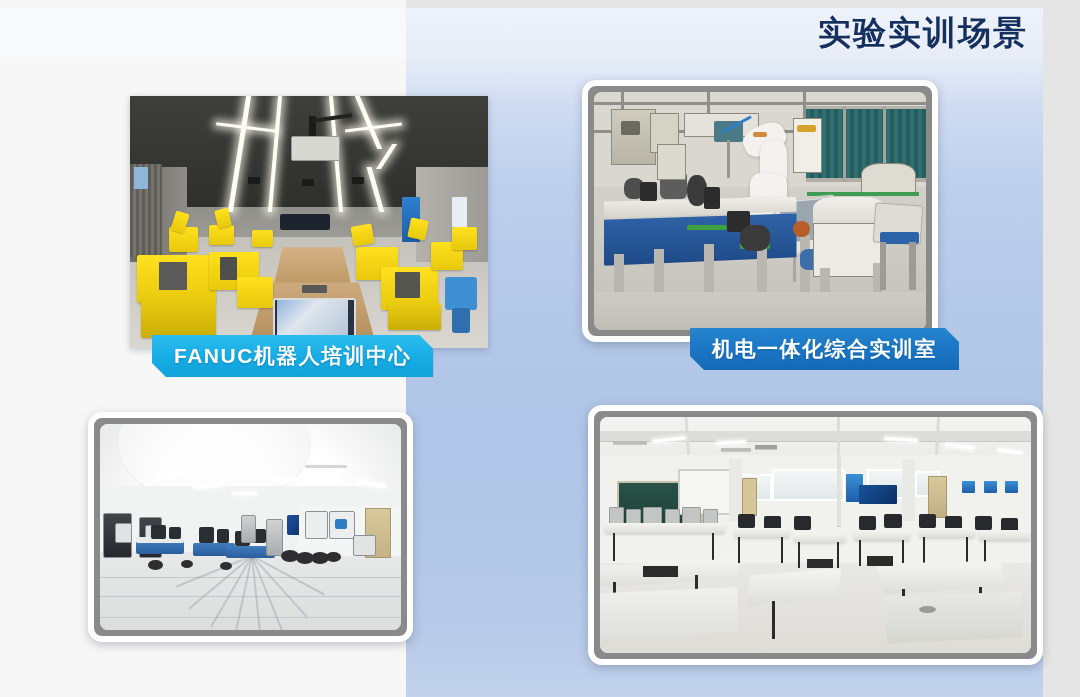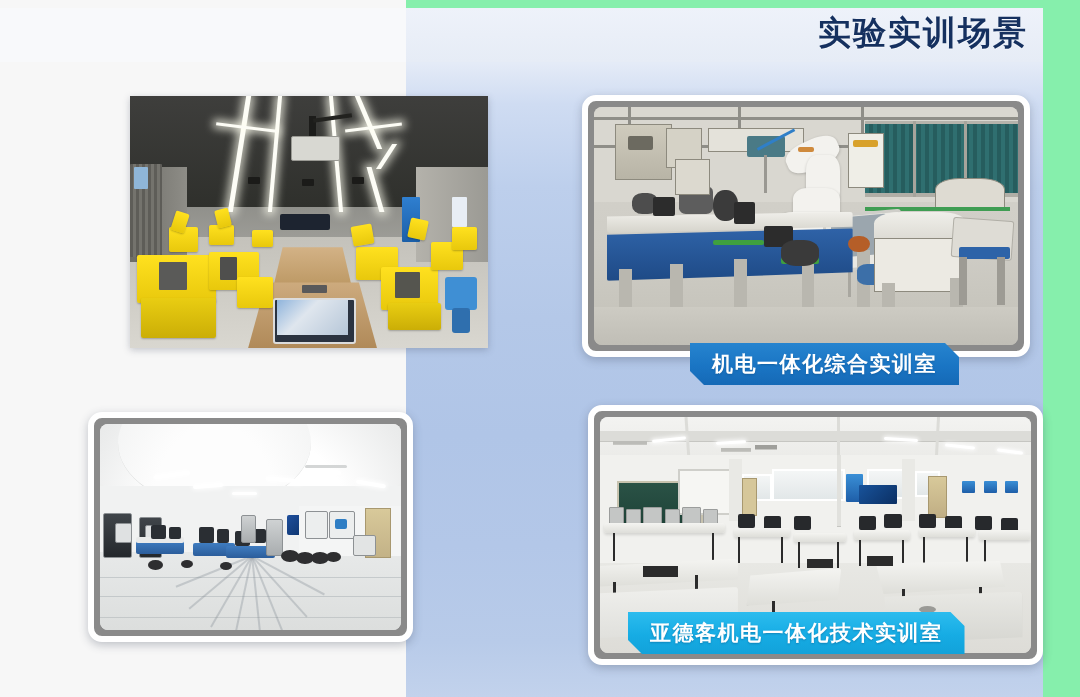--- a/index.html
+++ b/index.html
@@ -2,21 +2,21 @@
 <html><head>
 <meta charset="utf-8">
 <style>
   html,body{margin:0;padding:0;}
   body{
     width:1080px;height:697px;overflow:hidden;
     background:#fafafa;
     font-family:"Liberation Sans","DejaVu Sans",sans-serif;
     position:relative;
   }
-  .slide{position:absolute;inset:0;background:#86efac;}
+  .slide{position:absolute;inset:0;background:#e5e5e5;}
 
   
   .bg-left{
     position:absolute;left:0;top:0;width:406px;height:697px;
     background:#f7f7f7;
   }
   .bg-right{
     position:absolute;left:406px;top:8px;width:637px;height:689px;
     background:linear-gradient(180deg,#e9eff9 0%,#e4ebf7 8%,#cfdcf2 14%,#bdcfec 26%,#b4c8e8 45%,#b0c5e7 62%,#b3c7e8 78%,#b8cbe9 92%,#c2d2ec 100%);
   }
@@ -229,23 +229,24 @@
 
         <div class="chair" style="left:88%;top:72%;width:9%;height:13%;"></div>
         <div class="chair" style="left:90%;top:84%;width:5%;height:10%;background:#2f6fae;"></div>
 
         <div class="laptop" style="left:40%;top:80%;width:22%;height:17%;"></div>
         <div class="lapimg" style="left:41%;top:81%;width:20%;height:14%;
              background:linear-gradient(135deg,#8fb4dc 0%,#dfe6ee 40%,#b6c6d8 100%);"></div>
         <div class="gray" style="left:48%;top:75%;width:7%;height:3%;background:#59595a;"></div>
       </div>
     </div>
+    <div class="banner cyan" style="left:22px;top:239px;">FANUC机器人培训中心</div>
   </div>
 
-  <div class="card framed" style="left:582px;top:95px;width:448px;height:262px;">
+  <div class="card framed" style="left:582px;top:80px;width:356px;height:262px;">
     <div class="photo">
       <div class="scene s2">
         <div class="wall"></div>
 
         <div class="rack" style="left:0;top:4%;width:100%;height:3px;"></div>
         <div class="rack" style="left:8%;top:0;width:3px;height:18%;"></div>
         <div class="rack" style="left:34%;top:0;width:3px;height:16%;"></div>
         <div class="rack" style="left:63%;top:0;width:3px;height:14%;"></div>
         <div class="rack" style="left:0;top:16%;width:62%;height:3px;"></div>
 
@@ -478,16 +479,15 @@
         <div class="tbl" style="left:66%;top:74%;width:32%;height:22%;
              background:linear-gradient(180deg,#e8e8e4,#d6d6d1);
              clip-path:polygon(0 10%,100% 0,100% 88%,2% 100%);"></div>
         <div class="blk" style="left:74%;top:80%;width:4%;height:3%;background:#9a9a96;border-radius:50%;position:absolute;"></div>
 
         <div class="tlg" style="left:10%;top:63%;width:8%;height:5%;background:#2b2b2b;"></div>
         <div class="tlg" style="left:48%;top:60%;width:6%;height:4%;background:#2b2b2b;"></div>
         <div class="tlg" style="left:62%;top:59%;width:6%;height:4%;background:#2b2b2b;"></div>
       </div>
     </div>
-    <div class="banner cyan" style="left:40px;top:207px;">亚德客机电一体化技术实训室</div>
   </div>
 
 </div>
 
 </body></html>

